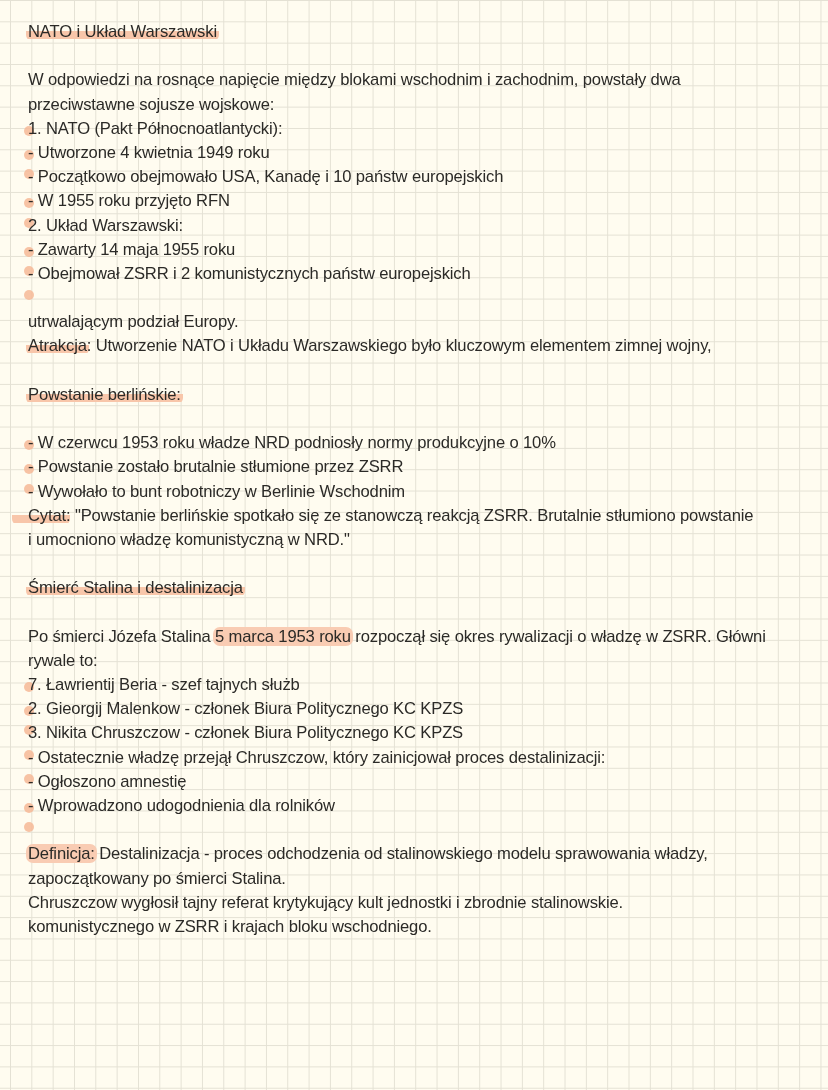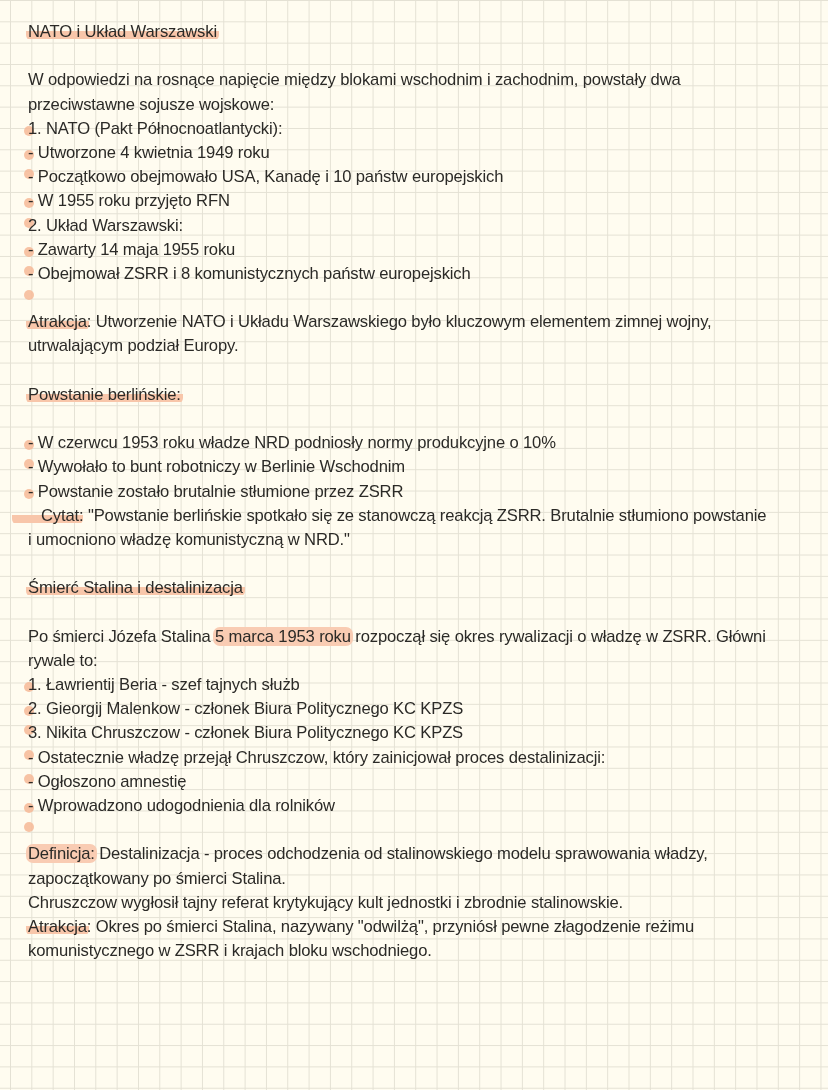--- a/index.html
+++ b/index.html
@@ -40,21 +40,21 @@
   }
   .hl-full {
     background: #f9ccb3;
     border-radius: 7px;
     padding: 0 2px;
     margin: 5px -2px;
   }
   .hl-lead {
     background: linear-gradient(to bottom, transparent 45%, #f8c6aa 45%, #f8c6aa 92%, transparent 92%);
     border-radius: 6px;
-    padding-left: 29px;
+    padding-left: 16px;
     margin-left: -16px;
   }
   .dot {
     position: absolute;
     left: -4px;
     top: 9px;
     width: 10px;
     height: 10px;
     border-radius: 50%;
     background: #f6b896;
@@ -93,64 +93,64 @@
   <div class="line">
     <span class="dot hi"></span>
     <span class="txt">2. Układ Warszawski:</span>
   </div>
   <div class="line">
     <span class="dot"></span>
     <span class="txt">- Zawarty 14 maja 1955 roku</span>
   </div>
   <div class="line">
     <span class="dot hi"></span>
-    <span class="txt">- Obejmował ZSRR i 8 komunistycznych państw europejskich</span>
+    <span class="txt">- Obejmował ZSRR i 2 komunistycznych państw europejskich</span>
   </div>
   <div class="line">
     <span class="dot hi"></span>
   </div>
+  <div class="line">utrwalającym podział Europy.</div>
   <div class="line">
     <span class="hl">Atrakcja</span><span>: Utworzenie NATO i Układu Warszawskiego było kluczowym elementem zimnej wojny,</span>
   </div>
-  <div class="line">utrwalającym podział Europy.</div>
   <div class="blank"></div>
 
   <div class="line">
     <span class="hl">Powstanie berlińskie:</span>
   </div>
   <div class="blank"></div>
   <div class="line">
     <span class="dot"></span>
     <span class="txt">- W czerwcu 1953 roku władze NRD podniosły normy produkcyjne o 10%</span>
   </div>
   <div class="line">
+    <span class="dot"></span>
+    <span class="txt">- Powstanie zostało brutalnie stłumione przez ZSRR</span>
+  </div>
+  <div class="line">
     <span class="dot hi"></span>
     <span class="txt">- Wywołało to bunt robotniczy w Berlinie Wschodnim</span>
-  </div>
-  <div class="line">
-    <span class="dot"></span>
-    <span class="txt">- Powstanie zostało brutalnie stłumione przez ZSRR</span>
   </div>
   <div class="line">
     <span class="hl-lead">Cytat:</span><span> "Powstanie berlińskie spotkało się ze stanowczą reakcją ZSRR. Brutalnie stłumiono powstanie</span>
   </div>
   <div class="line">i umocniono władzę komunistyczną w NRD."</div>
   <div class="blank"></div>
 
   <div class="line">
     <span class="hl">Śmierć Stalina i destalinizacja</span>
   </div>
   <div class="blank"></div>
   <div class="line">
     <span>Po śmierci Józefa Stalina </span><span class="hl-full">5 marca 1953 roku</span><span> rozpoczął się okres rywalizacji o władzę w ZSRR. Główni</span>
   </div>
   <div class="line">rywale to:</div>
   <div class="line">
     <span class="dot"></span>
-    <span class="txt">1. Ławrientij Beria - szef tajnych służb</span>
+    <span class="txt">7. Ławrientij Beria - szef tajnych służb</span>
   </div>
   <div class="line">
     <span class="dot"></span>
     <span class="txt">2. Gieorgij Malenkow - członek Biura Politycznego KC KPZS</span>
   </div>
   <div class="line">
     <span class="dot hi"></span>
     <span class="txt">3. Nikita Chruszczow - członek Biura Politycznego KC KPZS</span>
   </div>
   <div class="line">
@@ -166,17 +166,14 @@
     <span class="txt">- Wprowadzono udogodnienia dla rolników</span>
   </div>
   <div class="line">
     <span class="dot hi"></span>
   </div>
   <div class="line">
     <span class="hl-full">Definicja:</span><span> Destalinizacja - proces odchodzenia od stalinowskiego modelu sprawowania władzy,</span>
   </div>
   <div class="line">zapoczątkowany po śmierci Stalina.</div>
   <div class="line">Chruszczow wygłosił tajny referat krytykujący kult jednostki i zbrodnie stalinowskie.</div>
-  <div class="line">
-    <span class="hl">Atrakcja</span><span>: Okres po śmierci Stalina, nazywany "odwilżą", przyniósł pewne złagodzenie reżimu</span>
-  </div>
   <div class="line">komunistycznego w ZSRR i krajach bloku wschodniego.</div>
 </div>
 
 </body></html>

